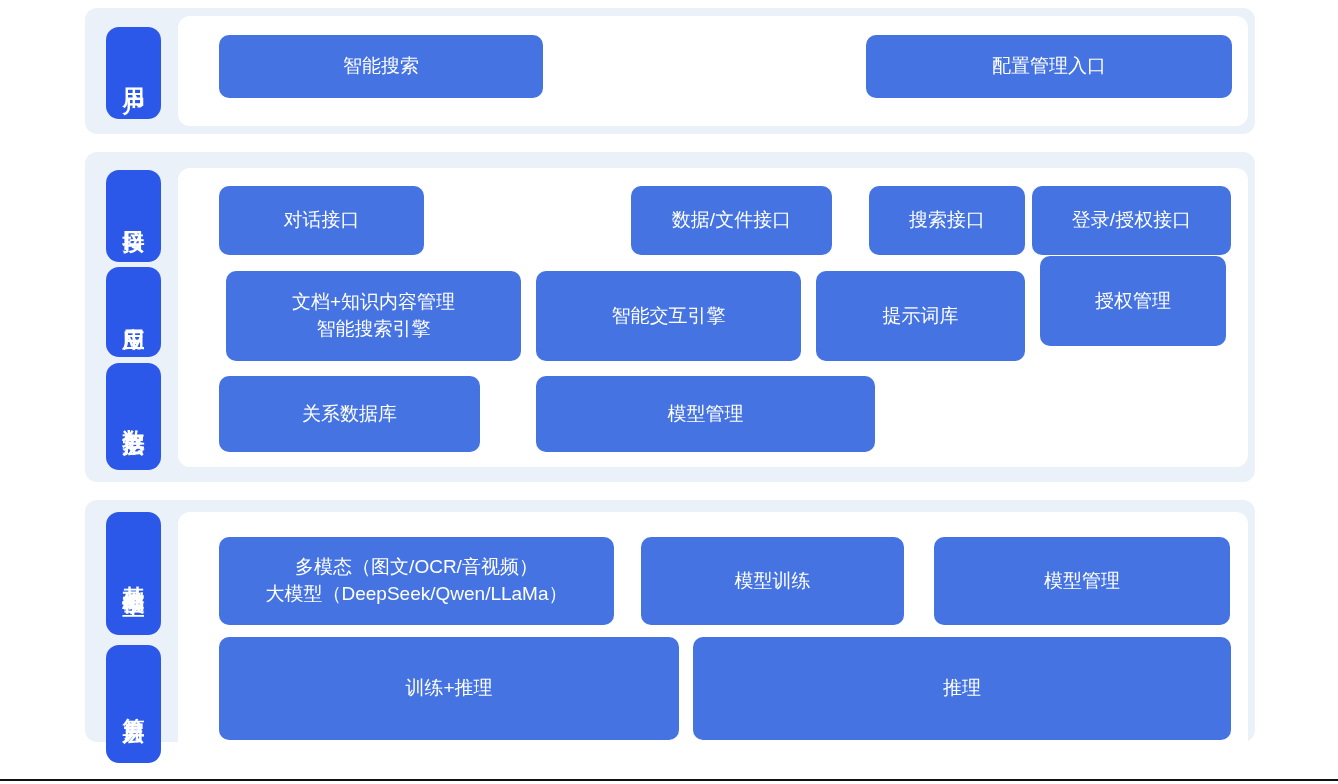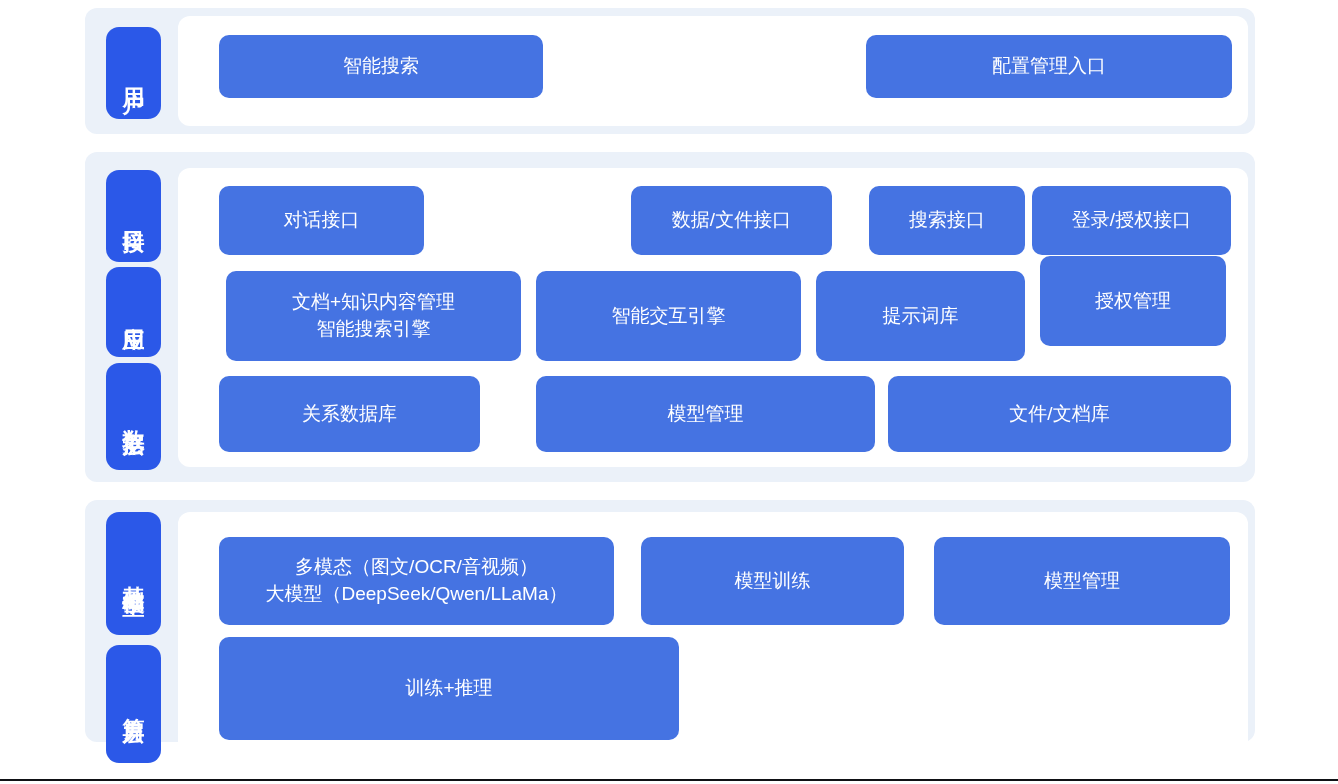--- a/index.html
+++ b/index.html
@@ -86,23 +86,20 @@
     <div class="box" style="left:955px;top:104px;width:186px;height:90px">
       <span>授权管理</span>
     </div>
 
     <div class="box" style="left:134px;top:224px;width:261px;height:76px">
       <span>关系数据库</span>
     </div>
     <div class="box" style="left:451px;top:224px;width:339px;height:76px">
       <span>模型管理</span>
     </div>
-    <div class="box" style="left:803px;top:224px;width:343px;height:76px">
-      <span>文件/文档库</span>
-    </div>
   </div>
 
   <div class="section" style="top:500px;height:242px">
     <div class="panel" style="left:93px;top:12px;width:1070px;height:246px"></div>
     <div class="vlabel" style="left:21px;top:12px;width:55px;height:123px">
       <span>基础模型</span>
     </div>
     <div class="vlabel" style="left:21px;top:145px;width:55px;height:118px">
       <span>算力层</span>
     </div>
@@ -114,16 +111,19 @@
     <div class="box" style="left:556px;top:37px;width:263px;height:88px">
       <span>模型训练</span>
     </div>
     <div class="box" style="left:849px;top:37px;width:296px;height:88px">
       <span>模型管理</span>
     </div>
 
     <div class="box" style="left:134px;top:137px;width:460px;height:103px">
       <span>训练+推理</span>
     </div>
+    <div class="box" style="left:608px;top:137px;width:538px;height:103px">
+      <span>推理</span>
+    </div>
   </div>
 
   <div class="bottom-rule"></div>
 </div>
 
 </body></html>

